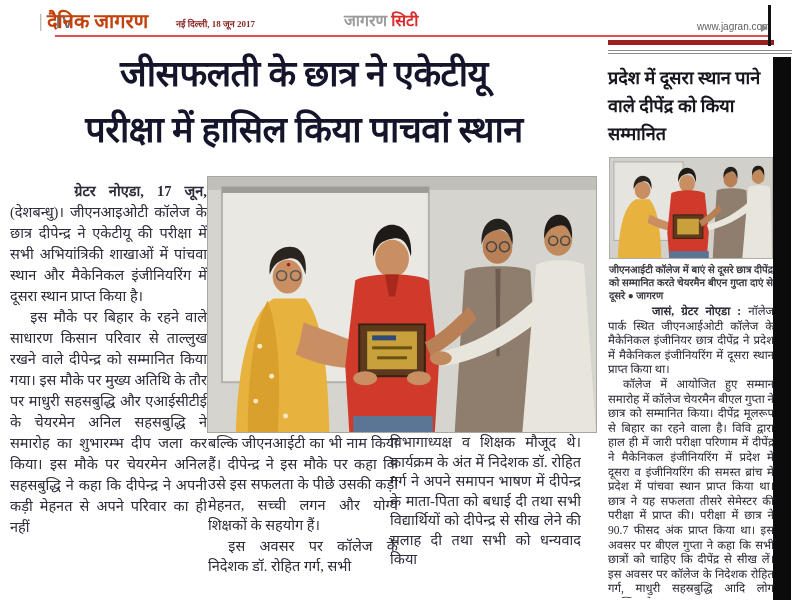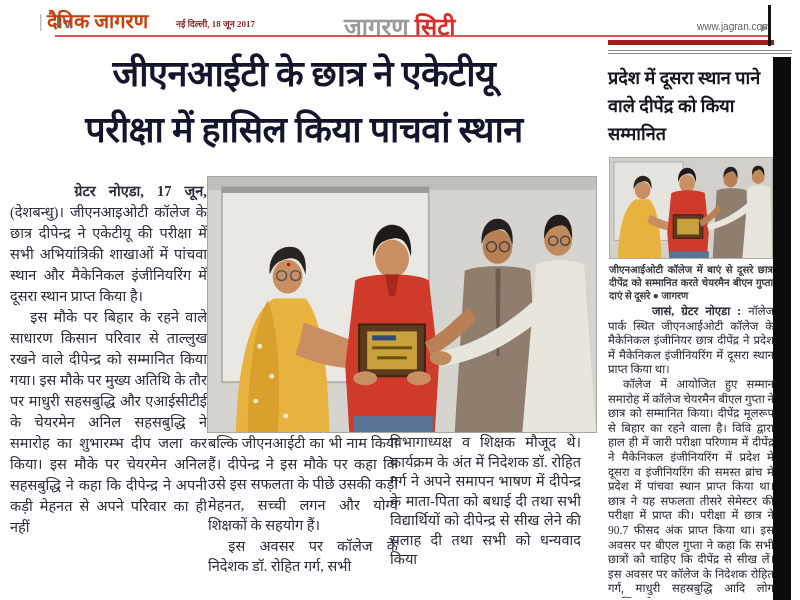--- a/index.html
+++ b/index.html
@@ -7,21 +7,21 @@
   .page {
     position:relative; width:800px; height:600px; background:#ffffff;
     font-family:"Liberation Serif", serif; overflow:hidden;
   }
   
   .hdr-pagenum { position:absolute; left:13px; top:13px; font-family:"Liberation Sans",sans-serif;
     font-size:17px; font-weight:bold; color:#6e6e6e; letter-spacing:1px;margin-left:43px; }
   .hdr-sep { position:absolute; left:39px; top:11px; font-size:18px; color:#9a9a9a; }
   .hdr-paper { position:absolute; left:47px; top:7px; font-size:20px; font-weight:bold; color:#c2410c; }
   .hdr-date { position:absolute; left:136px; top:17px; font-size:9px; font-weight:bold; color:#8a2626;padding-left:40px; }
-  .hdr-section { position:absolute; left:344px; top:9px; font-size:24px; font-weight:bold; }
+  .hdr-section { position:absolute; left:344px; top:9px; font-size:16px; font-weight:bold; }
   .hdr-section .grey { color:#9b9b9b; }
   .hdr-section .red  { color:#d92b2b; }
   .hdr-site { position:absolute; left:697px; top:21px; font-family:"Liberation Sans",sans-serif;
     font-size:10px; color:#5f5f5f; }
   .cursor-icon { position:absolute; left:761px; top:24px; width:0; height:0;
     border-left:7px solid #8a8a8a; border-top:4px solid transparent; border-bottom:4px solid transparent; }
   .rule-red-thin { position:absolute; left:55px; top:35px; width:713px; height:2px; background:#e05050; }
   .rule-red-thick { position:absolute; left:608px; top:40px; width:166px; height:5px; background:#9e1f1f; }
   .rule-grey-double { position:absolute; left:608px; top:50px; width:184px; height:4px;
     border-top:1px solid #8c8c8c; border-bottom:1px solid #8c8c8c; }
@@ -71,21 +71,21 @@
   <div class="hdr-site">www.jagran.com</div>
   <div class="cursor-icon"></div>
 
   <div class="rule-red-thin"></div>
   <div class="rule-red-thick"></div>
   <div class="rule-grey-double"></div>
   <div class="tick-black"></div>
   <div class="bar-black"></div>
 
   <div class="headline">
-    <div>जीएनआईटी के छात्र ने एकेटीयू</div>
+    <div>जीसफलती के छात्र ने एकेटीयू</div>
     <div>परीक्षा में हासिल किया पाचवां स्थान</div>
   </div>
 
   <div class="col col1">
     <p class="indent"><span class="bold">ग्रेटर नोएडा, 17 जून,</span><span> (देशबन्धु)। जीएनआइओटी कॉलेज के छात्र दीपेन्द्र ने एकेटीयू की परीक्षा में सभी अभियांत्रिकी शाखाओं में पांचवा स्थान और मैकेनिकल इंजीनियरिंग में दूसरा स्थान प्राप्त किया है।</span></p>
     <p class="indent">इस मौके पर बिहार के रहने वाले साधारण किसान परिवार से ताल्लुख रखने वाले दीपेन्द्र को सम्मानित किया गया। इस मौके पर मुख्य अतिथि के तौर पर माधुरी सहसबुद्धि और एआईसीटीई के चेयरमेन अनिल सहसबुद्धि ने समारोह का शुभारम्भ दीप जला कर किया। इस मौके पर चेयरमेन अनिल सहसबुद्धि ने कहा कि दीपेन्द्र ने अपनी कड़ी मेहनत से अपने परिवार का ही नहीं</p>
   </div>
 
   <div class="photo-main">
     <svg viewBox="0 0 390 256" preserveAspectRatio="none">
@@ -173,20 +173,20 @@
       <path d="M108,33 C114,30 132,30 138,33 L142,102 L104,102 Z" fill="#8f7d6e"></path>
       <path d="M110,48 C102,56 96,61 90,64 L93,70 C100,66 107,60 113,53 Z" fill="#b97f55"></path>
 
       <ellipse cx="150" cy="19" rx="6.5" ry="7.5" fill="#c08a5c"></ellipse>
       <path d="M144,18 C143,10 147,8 150,8 C154,8 157,11 156,18 C154,13 152,11 150,12 C146,13 145,15 144,18 Z" fill="#1f1c19"></path>
       <path d="M140,30 C145,27 158,27 162,30 L164,102 L134,102 Z" fill="#e8e6dc"></path>
       <path d="M141,44 C128,56 114,64 98,68 L100,74 C116,70 132,62 146,50 Z" fill="#e8e6dc"></path>
     </svg>
   </div>
 
-  <div class="sb-caption">जीएनआईओटी कॉलेज में बाएं से दूसरे छात्र दीपेंद्र को सम्मानित करते चेयरमैन बीएन गुप्ता दाएं से दूसरे ● जागरण</div>
+  <div class="sb-caption">जीएनआईटी कॉलेज में बाएं से दूसरे छात्र दीपेंद्र को सम्मानित करते चेयरमैन बीएन गुप्ता दाएं से दूसरे ● जागरण</div>
 
   <div class="sb-body">
     <p><span class="bold">जासं, ग्रेटर नोएडा :</span><span> नॉलेज पार्क स्थित जीएनआईओटी कॉलेज के मैकेनिकल इंजीनियर छात्र दीपेंद्र ने प्रदेश में मैकेनिकल इंजीनियरिंग में दूसरा स्थान प्राप्त किया था।</span></p>
     <p class="indent">कॉलेज में आयोजित हुए सम्मान समारोह में कॉलेज चेयरमैन बीएल गुप्ता ने छात्र को सम्मानित किया। दीपेंद्र मूलरूप से बिहार का रहने वाला है। विवि द्वारा हाल ही में जारी परीक्षा परिणाम में दीपेंद्र ने मैकेनिकल इंजीनियरिंग में प्रदेश में दूसरा व इंजीनियरिंग की समस्त ब्रांच में प्रदेश में पांचवा स्थान प्राप्त किया था। छात्र ने यह सफलता तीसरे सेमेस्टर की परीक्षा में प्राप्त की। परीक्षा में छात्र ने 90.7 फीसद अंक प्राप्त किया था। इस अवसर पर बीएल गुप्ता ने कहा कि सभी छात्रों को चाहिए कि दीपेंद्र से सीख लें। इस अवसर पर कॉलेज के निदेशक रोहित गर्ग, माधुरी सहस्रबुद्धि आदि लोग उपस्थित थे।</p>
   </div>
 
 </div>
 
 </body></html>

